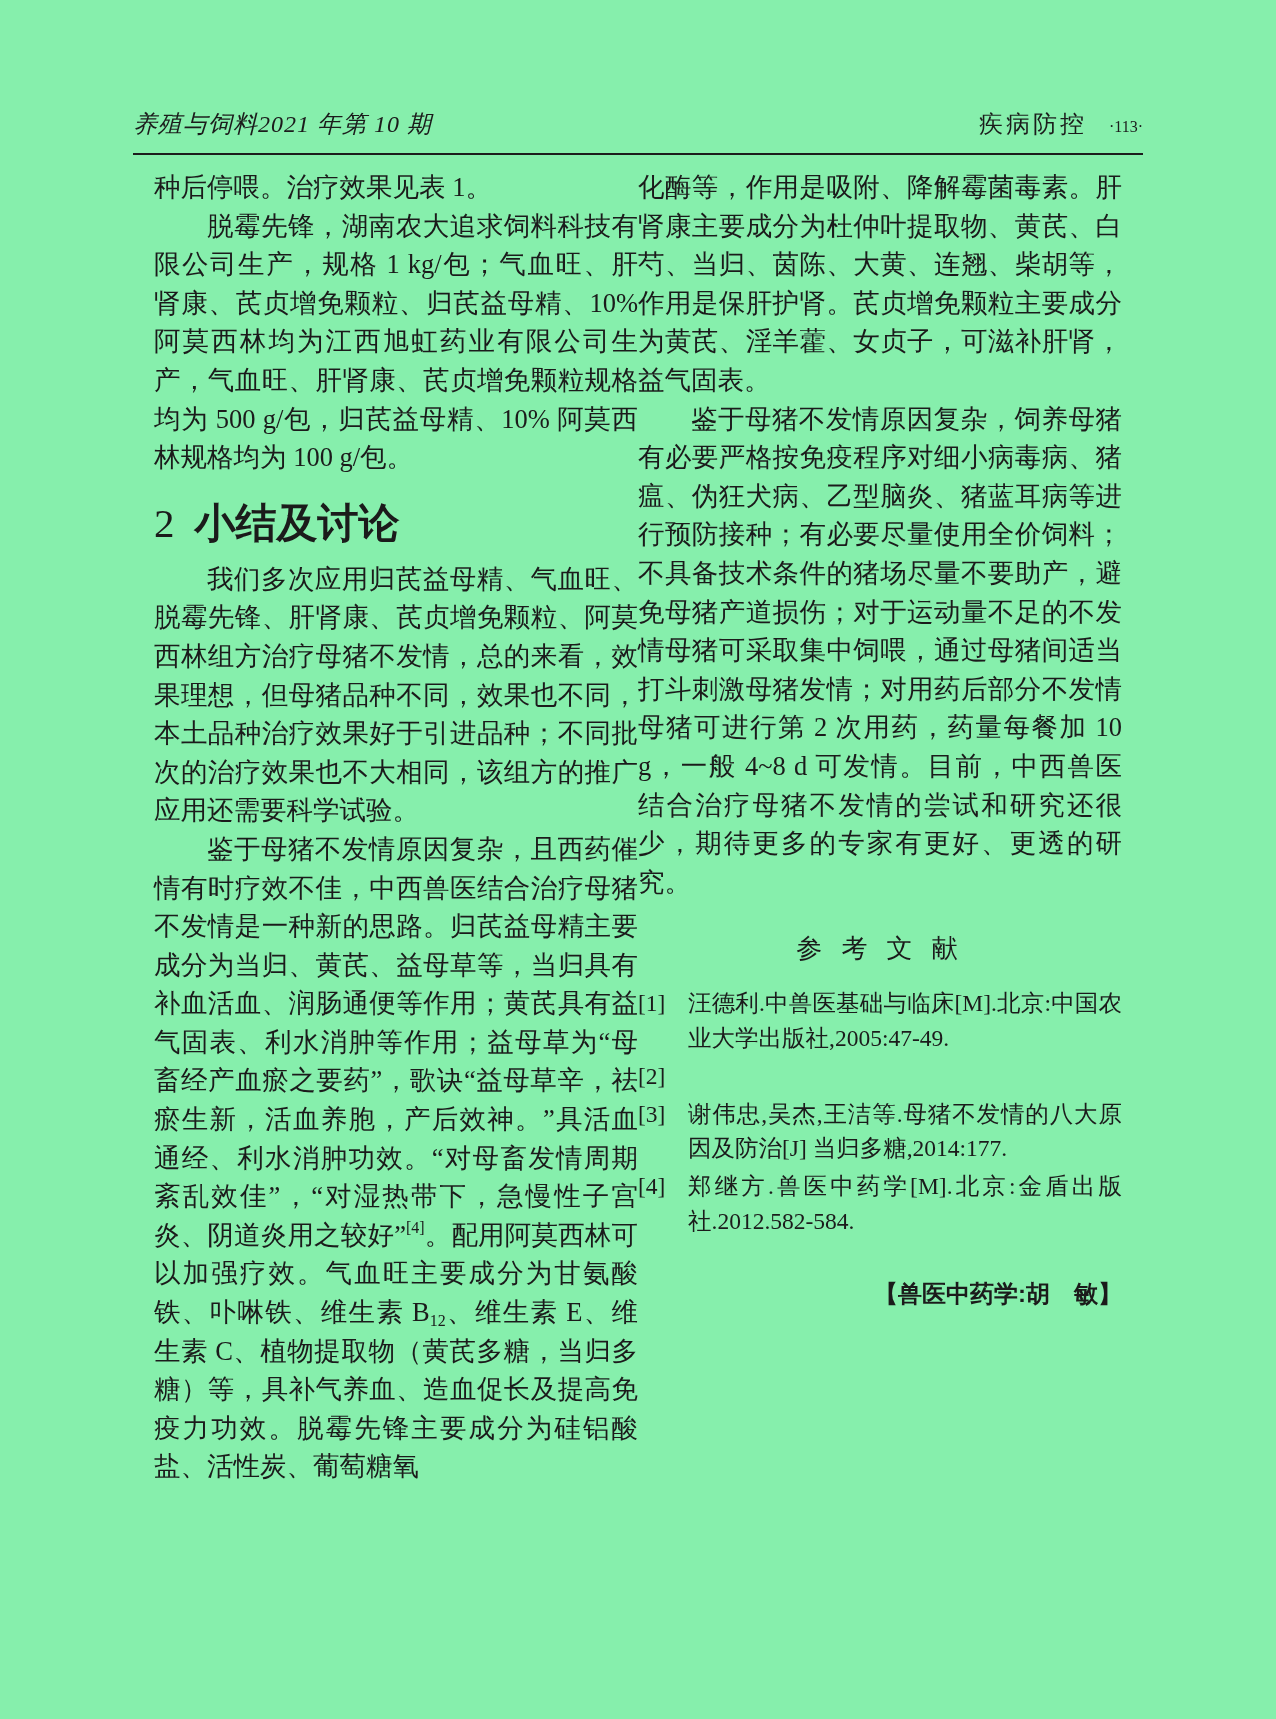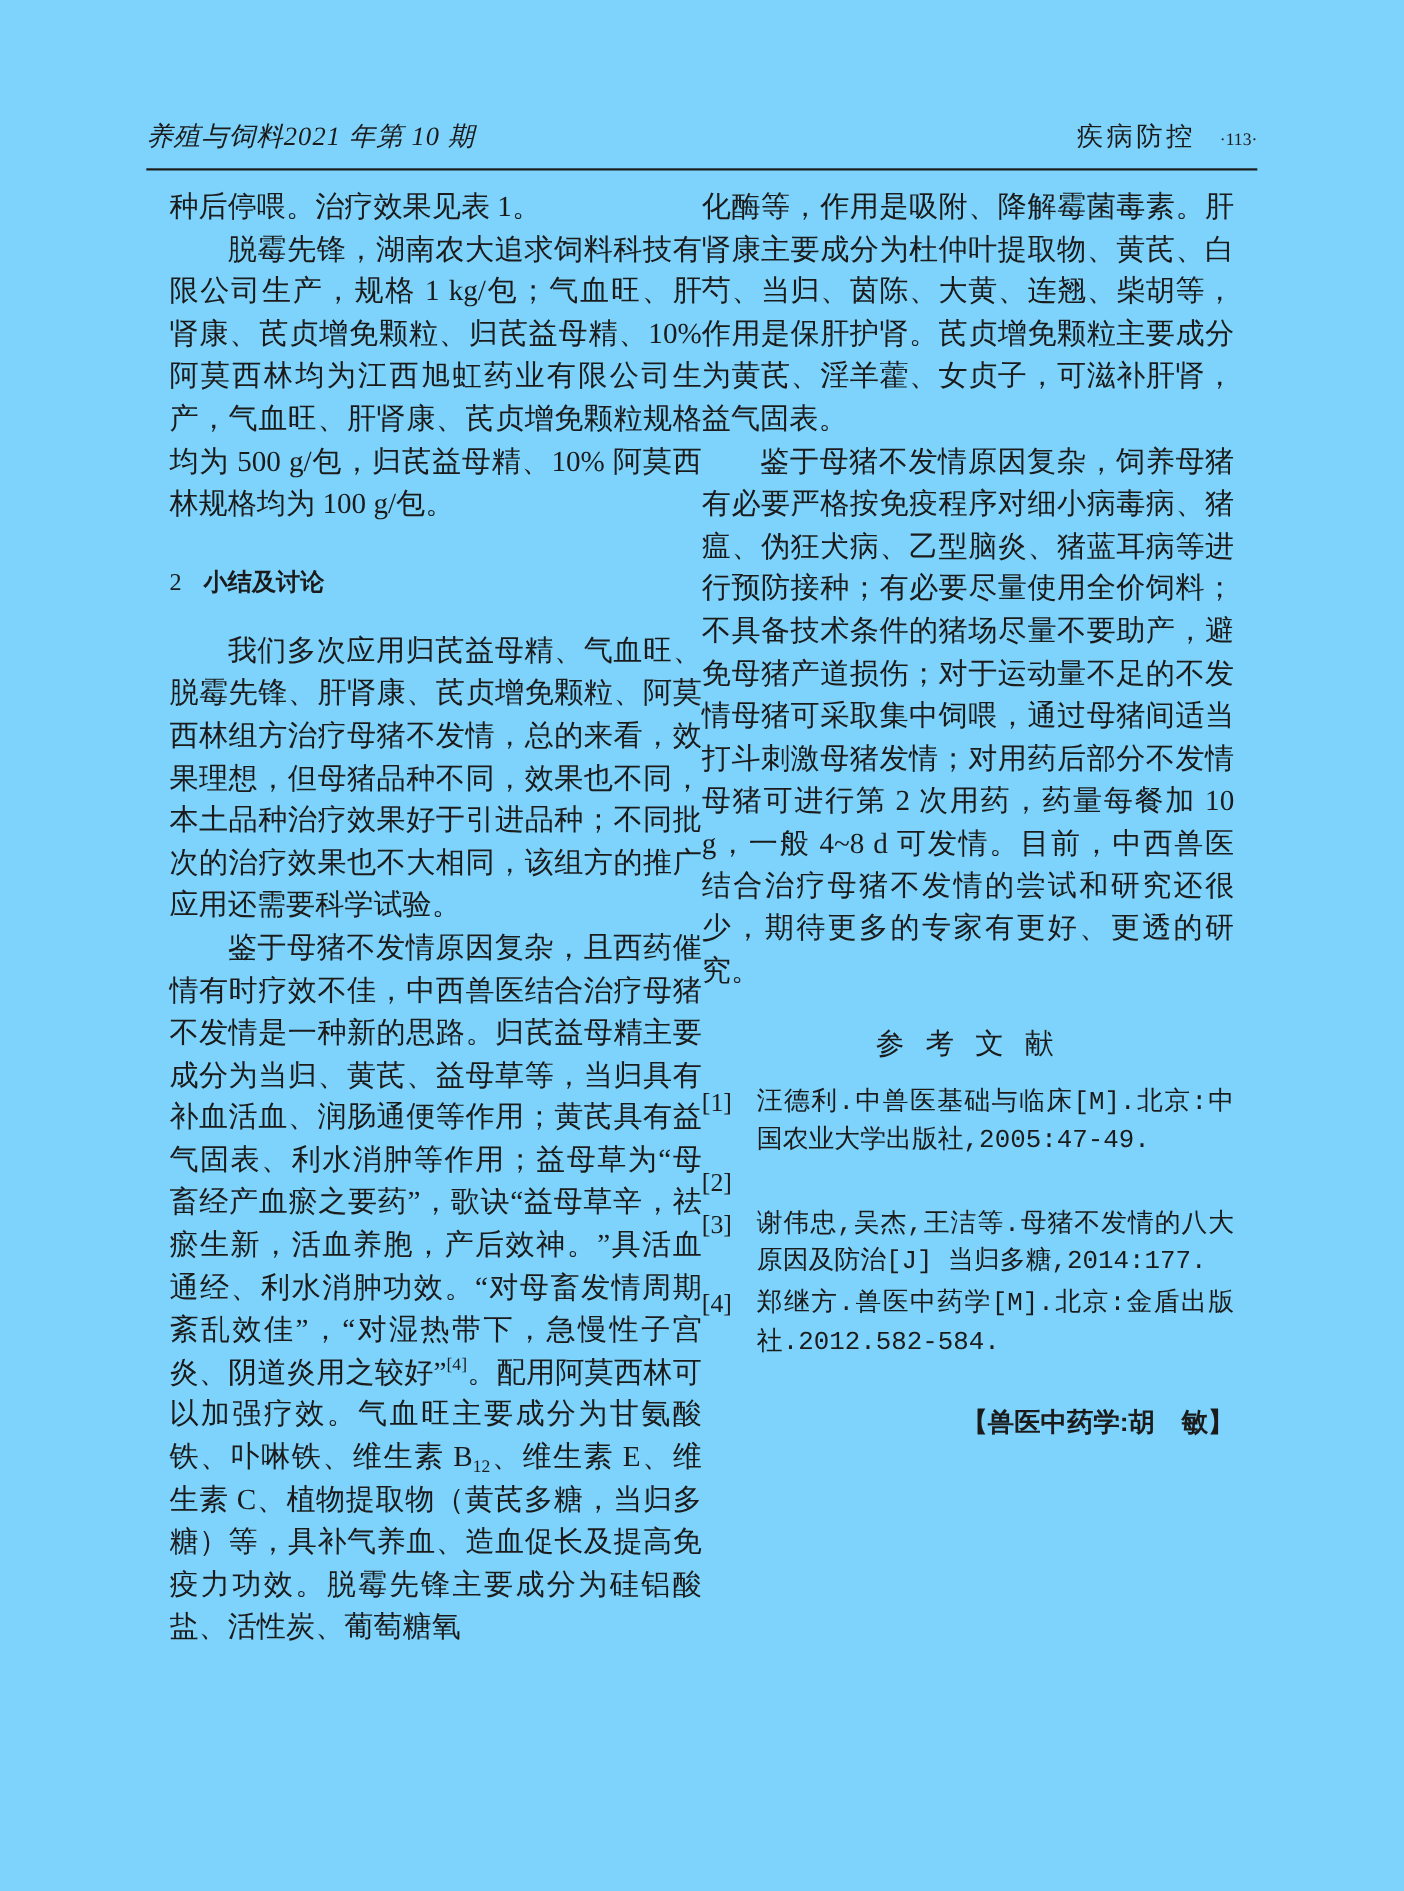--- a/index.html
+++ b/index.html
@@ -1,20 +1,20 @@
 <!DOCTYPE html>
 <html><head>
 <meta charset="utf-8">
 <style>
   html, body { margin: 0; padding: 0; background: #ffffff; }
   .page {
     position: relative;
     width: 1276px;
     height: 1719px;
-    background: #7dd3fc;
+    background: #86efac;
     font-family: "Liberation Serif", serif;
     color: #1b1b1b;
     overflow: hidden;
   }
   .page-header {
     position: absolute;
     left: 133px;
     top: 108px;
     width: 1010px;
     display: flex;
@@ -48,22 +48,22 @@
   .col { width: 484px; }
   .col p {
     margin: 0;
     font-size: 26.5px;
     line-height: 38.6px;
     text-align: justify;
   }
   .indent { text-indent: 2em; }
   .section-heading {
     margin: 26px 0 17px 0;
-    font-size: 22px;
-    line-height: 52px;
+    font-size: 41px;
+    line-height: 40px;
     font-weight: bold;
     font-family: "Liberation Sans", sans-serif;
   }
   .heading-number {
     font-family: "Liberation Serif", serif;
     font-weight: normal;
     margin-right: 20px;
   }
   sup.cite {
     font-size: 16px;
@@ -83,21 +83,21 @@
     font-family: "Liberation Sans", sans-serif;
     letter-spacing: 6px;
   }
   .ref {
     display: flex;
     font-size: 23.5px;
     line-height: 34.8px;
     margin-bottom: 3px;
   }
   .ref-label { flex: 0 0 50px; }
-  .ref-text { flex: 1; text-align: justify; font-family: Liberation Mono, monospace; }
+  .ref-text { flex: 1; text-align: justify; }
   .editor-note {
     margin-top: 36px !important;
     text-align: right !important;
     font-weight: bold;
     font-family: "Liberation Sans", sans-serif;
     font-size: 24px !important;
   }
 </style>
 </head>
 <body>

